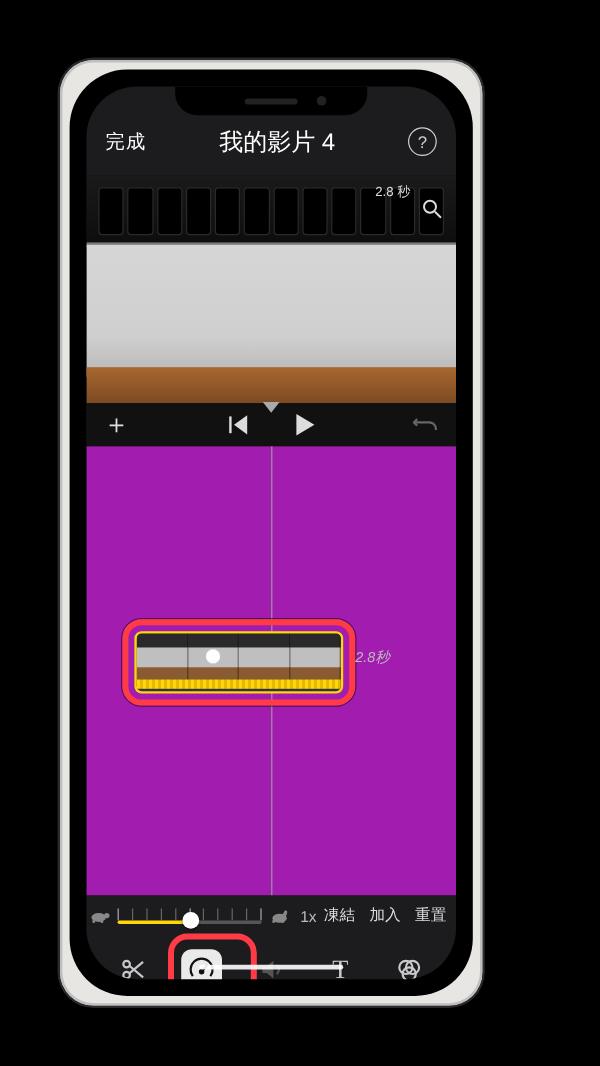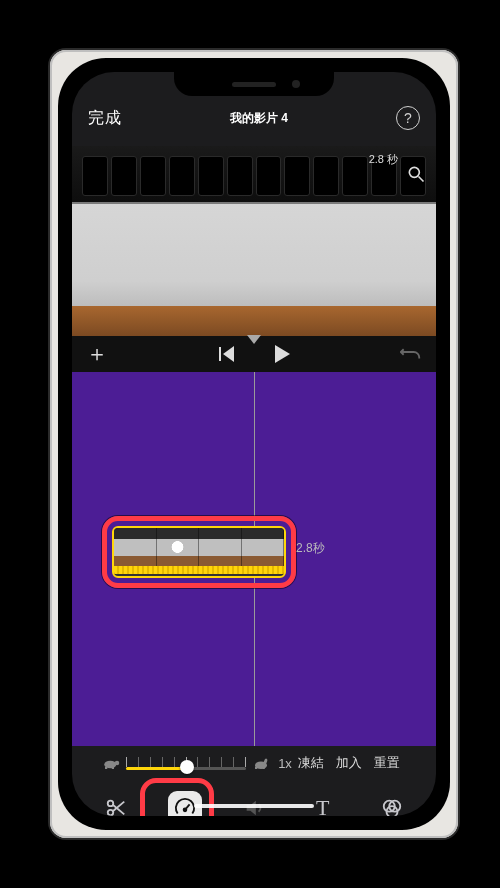--- a/index.html
+++ b/index.html
@@ -1,26 +1,26 @@
 <!DOCTYPE html>
 <html><head>
 <meta charset="utf-8">
 <style>
   html,body{margin:0;padding:0;width:500px;height:888px;background:#000;font-family:-apple-system,"Helvetica Neue",Arial,sans-serif;overflow:hidden;}
-  .phone{position:absolute;left:50px;top:50px;width:408px;height:788px;border-radius:16px;background:#e8e6e2;box-shadow:0 0 0 2px #2a2a2a, inset 0 0 0 2px #bfbfbf;}
+  .phone{position:absolute;left:50px;top:50px;width:352px;height:788px;border-radius:28px;background:#e8e6e2;box-shadow:0 0 0 2px #2a2a2a, inset 0 0 0 2px #bfbfbf;}
   .bezel{position:absolute;left:8px;top:8px;right:8px;bottom:8px;border-radius:48px;background:#000;}
   .screen{position:absolute;left:14px;top:14px;right:14px;bottom:14px;border-radius:42px;background:#1c1c1e;overflow:hidden;}
   .notch{position:absolute;top:0;left:50%;transform:translateX(-50%);width:160px;height:24px;background:#000;border-bottom-left-radius:18px;border-bottom-right-radius:18px;z-index:50;}
   .notch::before{content:"";position:absolute;right:34px;top:8px;width:8px;height:8px;border-radius:50%;background:#222;}
   .notch::after{content:"";position:absolute;left:50%;top:10px;width:44px;height:5px;margin-left:-22px;border-radius:3px;background:#222;}
 
   
   .hdr{display:flex;align-items:center;justify-content:space-between;height:44px;padding:24px 16px 0 16px;color:#fff;font-size:16px;}
   .hdr .done{letter-spacing:1px;}
-  .hdr .title{font-size:12px;font-weight:700;}
+  .hdr .title{font-size:20px;font-weight:400;}
   .help{width:22px;height:22px;border:1.5px solid #d0d0d0;border-radius:50%;display:flex;align-items:center;justify-content:center;color:#d0d0d0;font-size:14px;}
 
   
   .preview{position:relative;margin:6px 0 0 0;height:190px;background:#000;}
   .kb{position:absolute;top:0;left:0;right:0;height:58px;background:linear-gradient(#1a1a1a,#0d0d0d);}
   .kb .keys{position:absolute;left:10px;right:10px;top:10px;bottom:8px;display:flex;gap:3px;}
   .kb .keys span{flex:1;background:#000;border-radius:3px;border:1px solid #2a2a2a;}
   .palmrest{position:absolute;top:58px;left:0;right:0;height:110px;background:linear-gradient(#d6d6d6,#cfcfcf 70%,#b7b7b7);}
   .hinge{position:absolute;top:56px;left:0;right:0;height:4px;background:#7a7a7a;}
   .leather{position:absolute;bottom:0;left:0;right:0;height:30px;background:linear-gradient(#a8672f,#7c4a22);}
@@ -33,21 +33,21 @@
   .transport .undo{position:absolute;right:14px;color:#666;}
   .transport .undo svg{width:22px;height:18px;}
   .ctr{display:flex;gap:40px;align-items:center;color:#ddd;}
   .skipback{width:16px;height:16px;position:relative;}
   .skipback::before{content:"";position:absolute;left:0;top:1px;width:2px;height:14px;background:#ddd;}
   .skipback::after{content:"";position:absolute;left:4px;top:0;border-top:8px solid transparent;border-bottom:8px solid transparent;border-right:11px solid #ddd;}
   .play{width:0;height:0;border-top:9px solid transparent;border-bottom:9px solid transparent;border-left:15px solid #ddd;}
   .playhead-top{position:absolute;top:-1px;left:50%;transform:translateX(-50%);width:0;height:0;border-left:7px solid transparent;border-right:7px solid transparent;border-top:9px solid #aaa;z-index:5;}
 
   
-  .timeline{position:relative;height:374px;background:#4c1d95;}
+  .timeline{position:relative;height:374px;background:#a21caf;font-style:italic;}
   .playhead{position:absolute;top:0;bottom:0;left:50%;width:1px;background:#9a9a9a;}
   .clip-wrap{position:absolute;top:144px;left:30px;width:184px;height:62px;border:5px solid #ff3b46;border-radius:16px;box-shadow:0 0 0 1px rgba(0,0,0,.5);}
   .clip{position:absolute;left:5px;top:5px;right:5px;bottom:5px;border-radius:6px;overflow:hidden;border:2px solid #ffd60a;background:#333;}
   .clip .thumbs{display:flex;height:38px;}
   .clip .th{flex:1;background:linear-gradient(#2a2a2a 0 30%,#bfbfbf 30% 75%,#8a5a33 75%);border-right:1px solid rgba(0,0,0,.4);}
   .clip .th.mouse{background:radial-gradient(circle at 50% 50%,#fff 0 20%,transparent 22%),linear-gradient(#2a2a2a 0 30%,#bfbfbf 30% 75%,#8a5a33 75%);}
   .clip .sp{height:8px;background:repeating-linear-gradient(90deg,#ffd60a 0 3px,#e6b800 3px 5px);}
   .clip-dur{position:absolute;top:168px;left:224px;color:#bbb;font-size:12px;}
 
   

